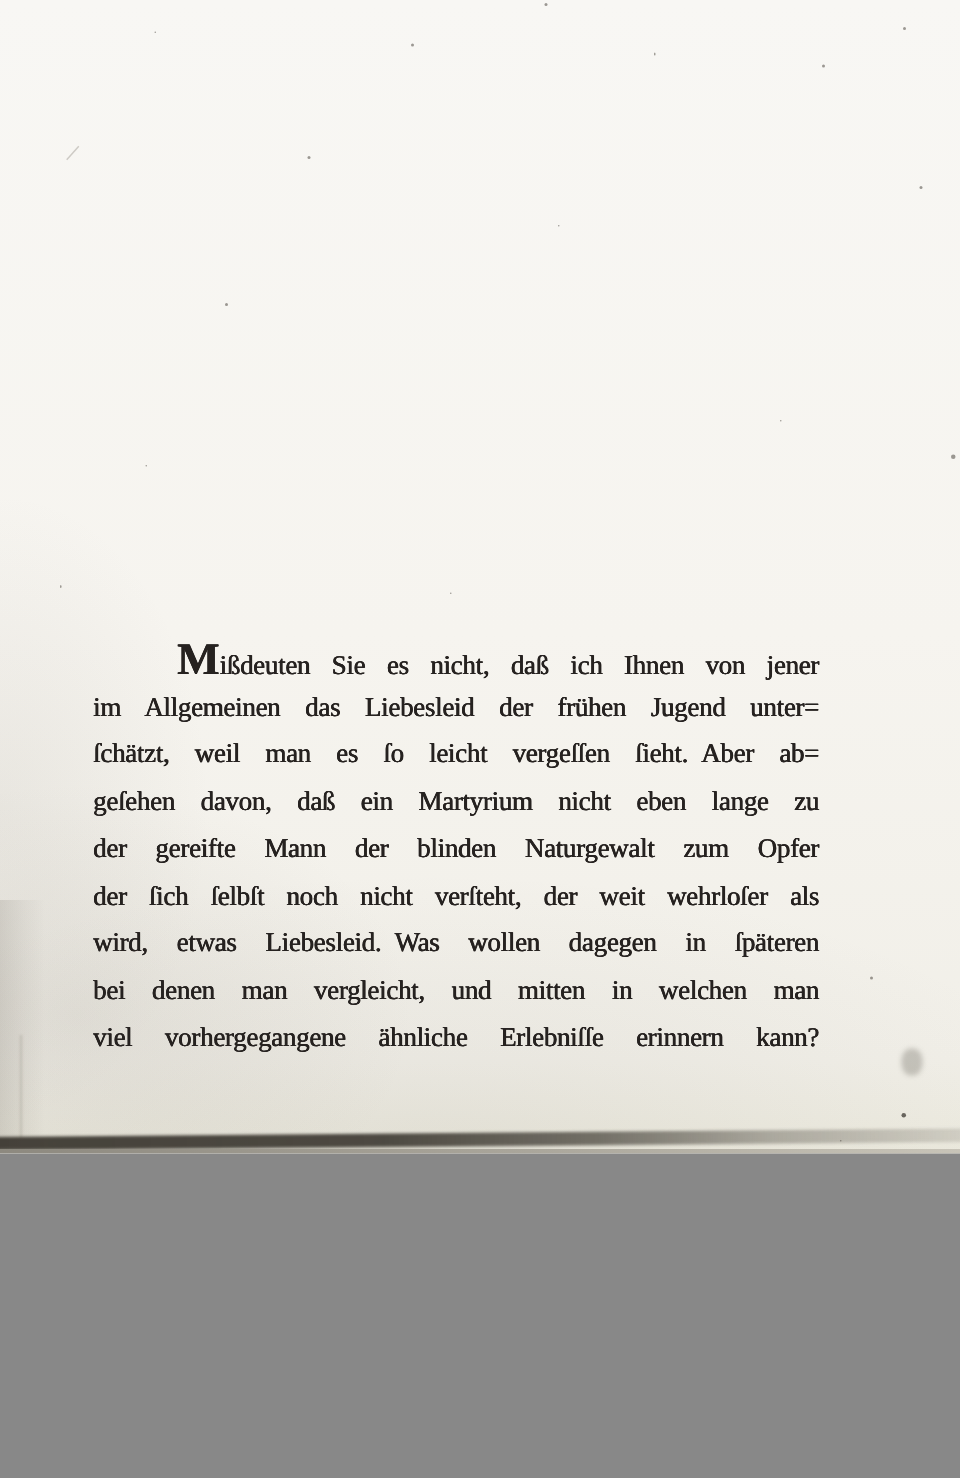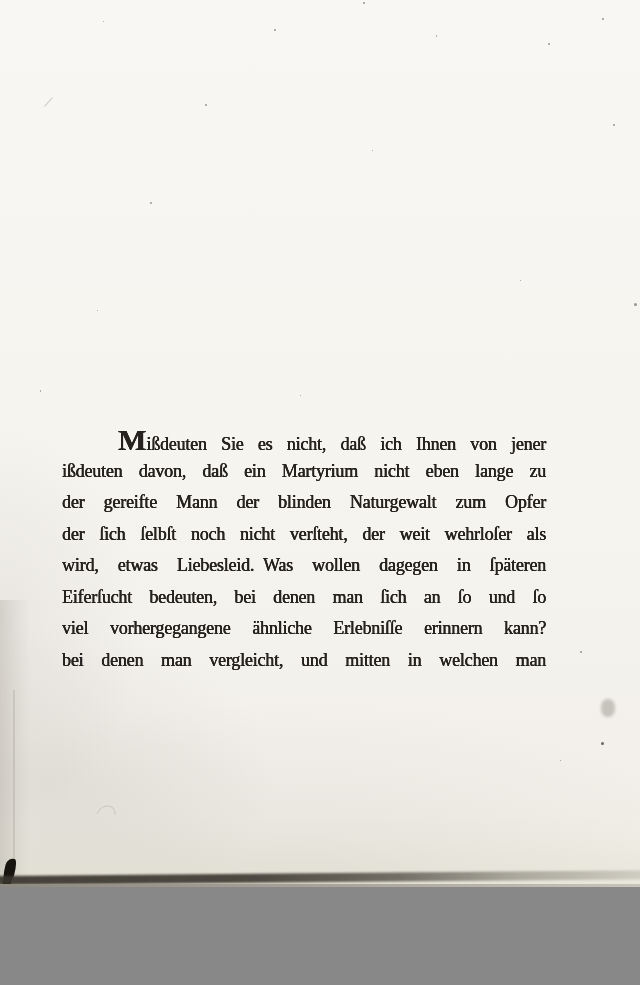--- a/index.html
+++ b/index.html
@@ -1,19 +1,19 @@
 <!DOCTYPE html>
 <html><head>
 <meta charset="utf-8">
 <style>
   html, body { margin: 0; padding: 0; background: #888; }
   .page {
     position: relative;
     width: 640px;
-    height: 887px;
+    height: 769px;
     overflow: hidden;
     background-color: #f6f4ef;
     background-image:
       radial-gradient(ellipse 320px 220px at 8% 88%, rgba(138,132,121,0.14), transparent 70%),
       radial-gradient(ellipse 600px 260px at 45% 101%, rgba(120,114,104,0.10), transparent 75%),
       radial-gradient(ellipse 200px 300px at 0% 70%, rgba(130,124,114,0.10), transparent 70%),
       linear-gradient(to bottom, #f8f7f4 0%, #f6f4ef 55%, #f1efe8 92%, #eceade 100%);
     font-family: "Liberation Serif", "DejaVu Serif", serif;
   }
 
@@ -121,27 +121,28 @@
     border-radius: 50%;
   }
 </style>
 </head>
 <body>
 
 <div class="page">
 
   <div class="textblock">
     <div class="line first"><span class="dropcap">M</span><span>ißdeuten Sie es nicht, daß ich Ihnen von jener</span></div>
-    <div class="line">ißdeuten davon, daß ein Martyrium nicht eben lange zu</div>
+    <div class="line">im Allgemeinen das Liebesleid der frühen Jugend unter=</div>
+    <div class="line">ſchätzt, weil man es ſo leicht vergeſſen ſieht. Aber ab=</div>
+    <div class="line">geſehen davon, daß ein Martyrium nicht eben lange zu</div>
     <div class="line">der gereifte Mann der blinden Naturgewalt zum Opfer</div>
     <div class="line">der ſich ſelbſt noch nicht verſteht, der weit wehrloſer als</div>
     <div class="line">wird, etwas Liebesleid. Was wollen dagegen in ſpäteren</div>
-    <div class="line">Eiferſucht bedeuten, bei denen man ſich an ſo und ſo</div>
+    <div class="line">bei denen man vergleicht, und mitten in welchen man</div>
     <div class="line">viel vorhergegangene ähnliche Erlebniſſe erinnern kann?</div>
-    <div class="line">bei denen man vergleicht, und mitten in welchen man</div>
   </div>
 
   <div class="left-shade"></div>
   <div class="left-line"></div>
   <div class="ink-blob"></div>
   <div class="smudge"></div>
   <div class="smudge-dot"></div>
   <div class="scratch"></div>
   <div class="curve-mark"></div>
   <div class="bottom-shadow"></div>

